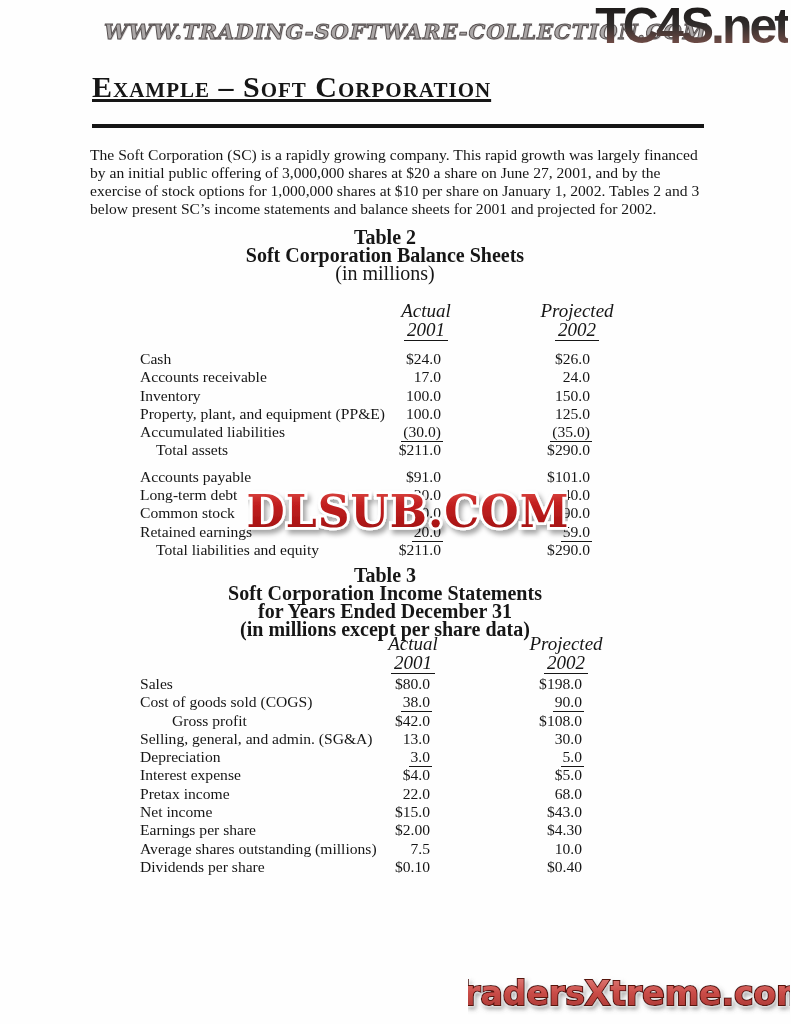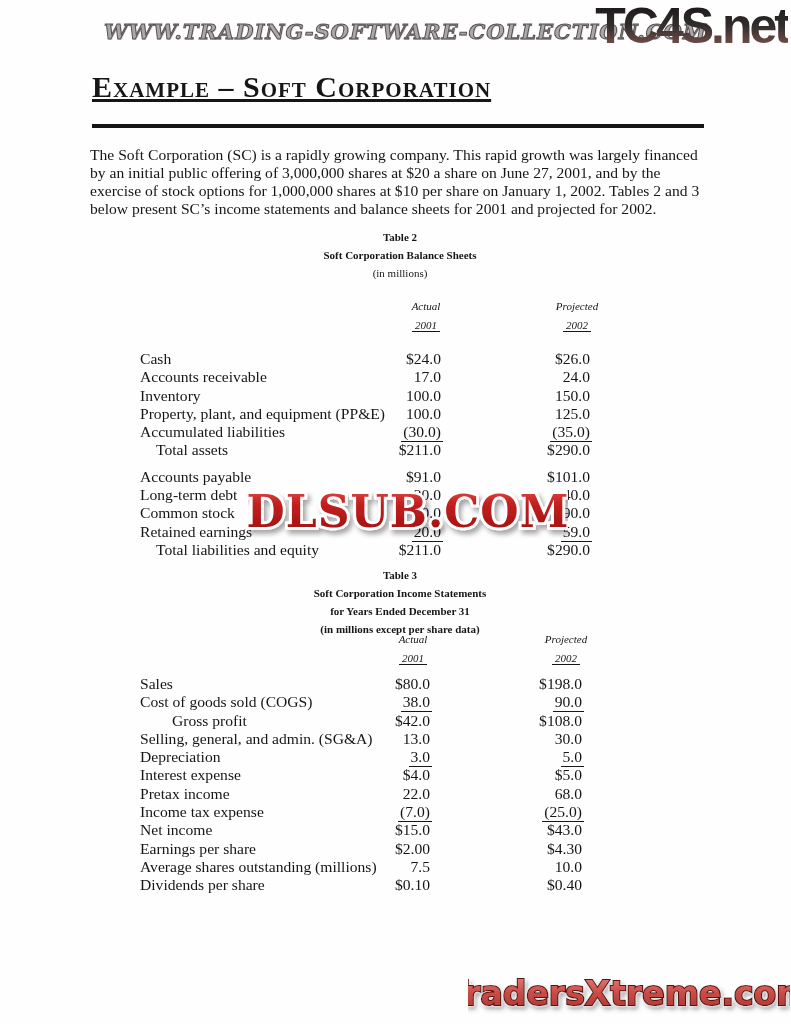--- a/index.html
+++ b/index.html
@@ -39,28 +39,28 @@
     text-decoration:underline;
   }
   .title-rule{position:absolute;left:92px;top:124px;width:612px;height:4px;background:#151515;}
 
   .intro{
     position:absolute;left:90px;top:146px;width:622px;
     font-size:15.6px;line-height:18px;text-align:left;
   }
 
   
-  .tbl-caption{position:absolute;left:90px;width:620px;text-align:center;font-size:11px;line-height:18px;}
+  .tbl-caption{position:absolute;left:75px;width:620px;text-align:center;font-size:20px;line-height:18px;}
   .tbl-caption div{white-space:nowrap;}
   .tbl-caption .b{font-weight:bold;}
   #t2-caption{top:228px;}
   #t3-caption{top:566px;}
 
   
-  .colhead{position:absolute;width:140px;text-align:center;font-style:italic;font-size:11px;white-space:nowrap;}
+  .colhead{position:absolute;width:140px;text-align:center;font-style:italic;font-size:19px;white-space:nowrap;}
   .colhead .yr{border-bottom:1.3px solid #161616;padding:0 3px;}
   #t2-actual{left:356px;top:300px;}
   #t2-proj  {left:507px;top:300px;}
   #t2-y1    {left:356px;top:319px;}
   #t2-y2    {left:507px;top:319px;}
   #t3-actual{left:343px;top:633px;}
   #t3-proj  {left:496px;top:633px;}
   #t3-y1    {left:343px;top:652px;}
   #t3-y2    {left:496px;top:652px;}
 
@@ -205,25 +205,20 @@
       </div>
       <div class="frow">
         <span class="flabel">Interest expense</span>
         <span class="fval c1">$4.0</span>
         <span class="fval c2">$5.0</span>
       </div>
       <div class="frow">
         <span class="flabel">Pretax income</span>
         <span class="fval c1">22.0</span>
         <span class="fval c2">68.0</span>
-      </div>
-      <div class="frow">
-        <span class="flabel">Income tax expense</span>
-        <span class="fval c1 ul">(7.0)</span>
-        <span class="fval c2 ul">(25.0)</span>
       </div>
       <div class="frow">
         <span class="flabel">Net income</span>
         <span class="fval c1">$15.0</span>
         <span class="fval c2">$43.0</span>
       </div>
       <div class="frow">
         <span class="flabel">Earnings per share</span>
         <span class="fval c1">$2.00</span>
         <span class="fval c2">$4.30</span>

